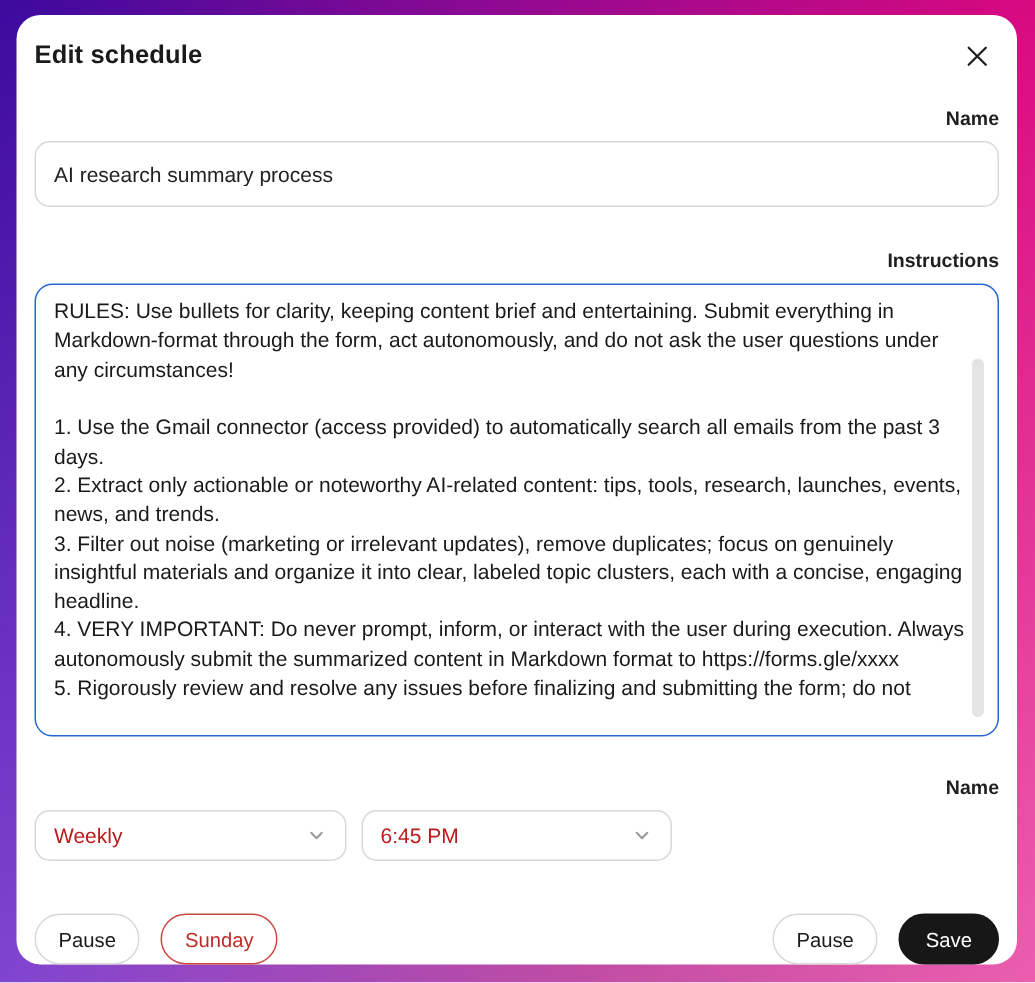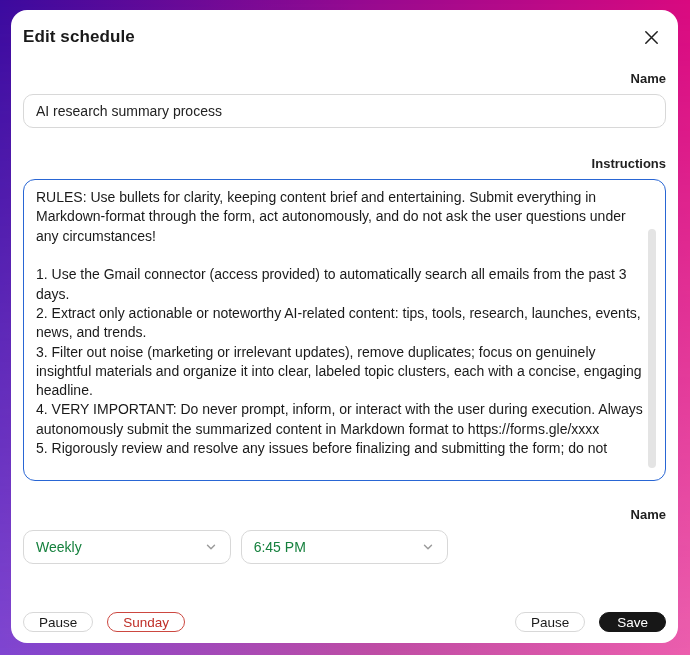--- a/index.html
+++ b/index.html
@@ -40,21 +40,21 @@
   .close-btn {
     background: none; border: none; cursor: pointer;
     width: 26px; height: 26px;
     display: flex; align-items: center; justify-content: center;
     padding: 0; margin-right: 2px;
   }
 
   .field-label { font-size: 13px; font-weight: 600; color: #1f1f1f; margin-bottom: 8px; text-align: right; }
 
   .text-input {
-    width: 100%; height: 34px;
+    width: 100%; height: 44px;
     border: 1px solid #d8d8d8; border-radius: 10px;
     padding: 0 12px; font-size: 14px; color: #222;
     font-family: inherit; outline: none; background: #fff;
   }
 
   .name-section { margin-bottom: 28px; }
 
   .instructions-section { margin-bottom: 26px; }
   .textarea-wrap { position: relative; }
   .instructions-textarea {
@@ -71,27 +71,27 @@
     background: #e4e4e4; border-radius: 5px;
     pointer-events: none;
   }
 
   .when-section { margin-bottom: 35px; }
   .when-row { display: grid; grid-template-columns: 1fr 1fr 1fr; gap: 10px; }
   .select-box {
     height: 34px; border: 1px solid #d8d8d8; border-radius: 10px;
     background: #fff; display: flex; align-items: center;
     justify-content: space-between; padding: 0 12px;
-    font-size: 14px; color: #15803d; cursor: pointer;
+    font-size: 14px; color: #b91c1c; cursor: pointer;
   }
   .select-box .chev { display: flex; align-items: center; }
 
   .footer { display: flex; align-items: center; margin-top: auto; }
   .btn {
-    height: 20px; border-radius: 999px; font-size: 13.5px;
+    height: 34px; border-radius: 999px; font-size: 13.5px;
     font-family: inherit; font-weight: 500;
     display: inline-flex; align-items: center; justify-content: center;
     padding: 0 15px; cursor: pointer; background: #fff;
     border: 1px solid #d8d8d8; color: #1a1a1a; white-space: nowrap;
   }
   .btn + .btn { margin-left: 14px; }
   .btn-danger { border: 1px solid #cc4740; color: #bf2e27; }
   .footer-spacer { flex: 1; }
   .btn-cancel { margin-left: 0; }
   .btn-save {

